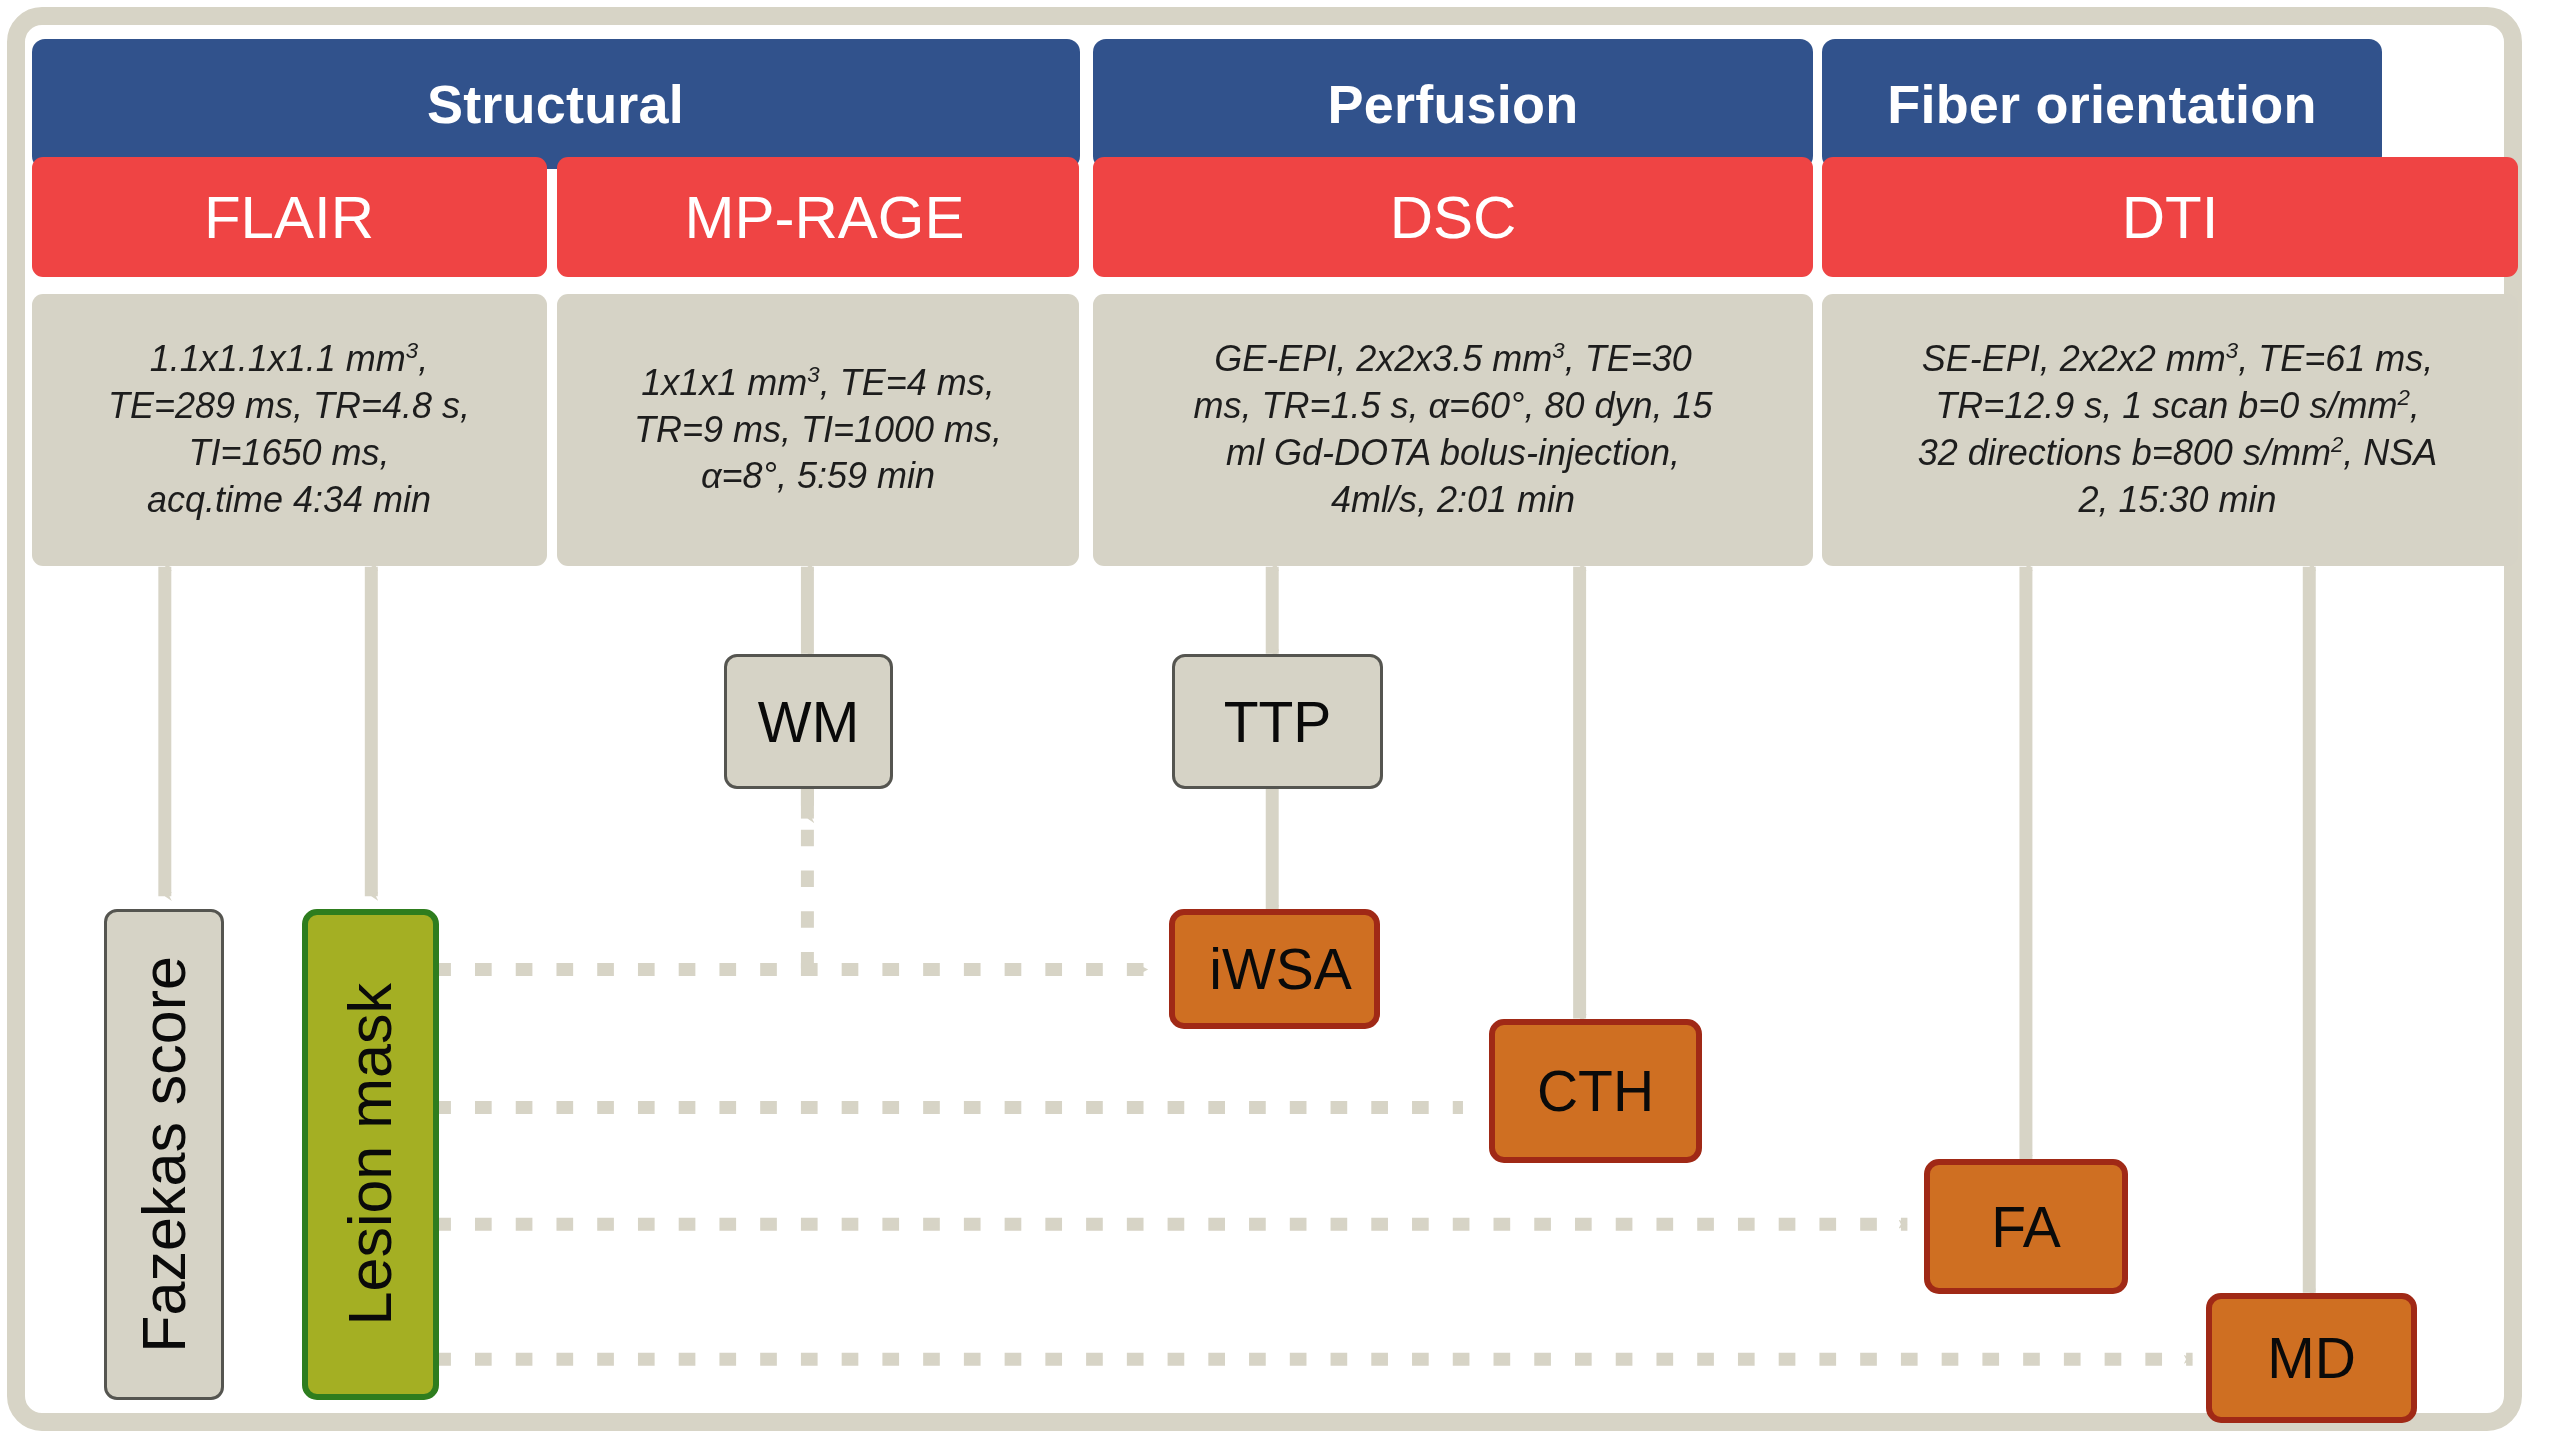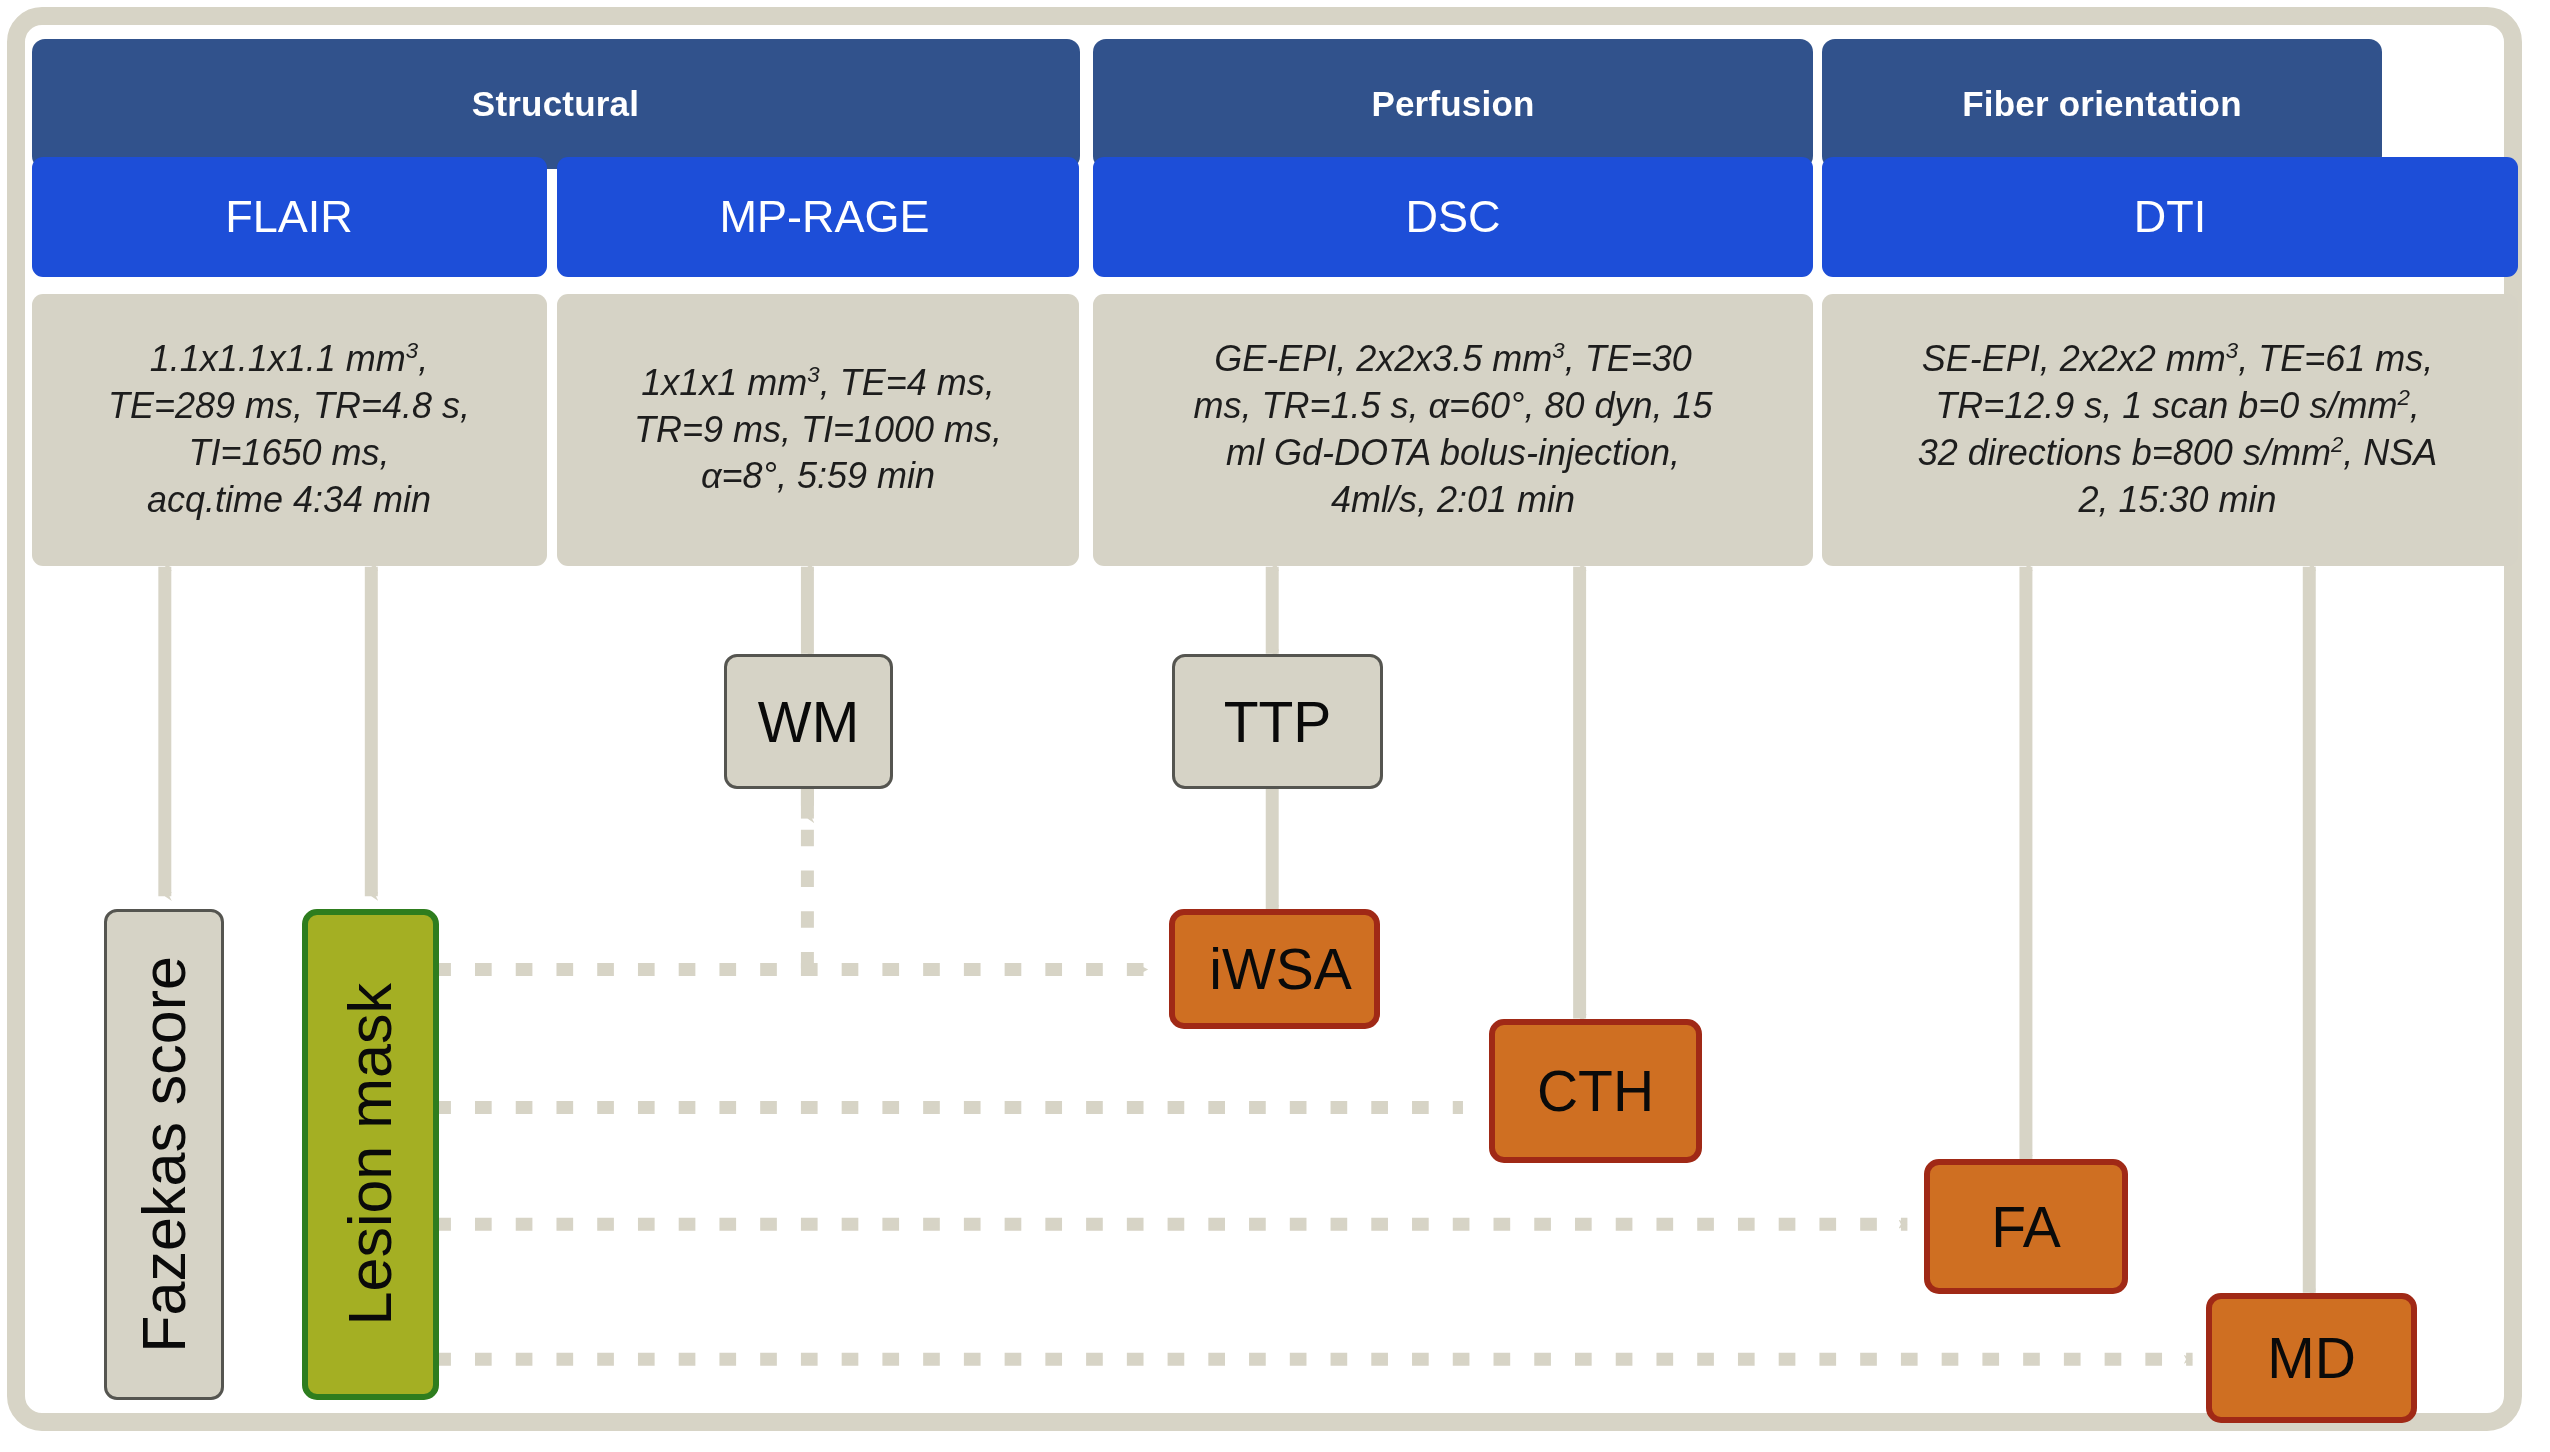--- a/index.html
+++ b/index.html
@@ -38,33 +38,33 @@
   
   .cat-box {
     position: absolute;
     background: #31528c;
     border-radius: 13px;
     color: #ffffff;
     font-weight: bold;
     display: flex;
     align-items: center;
     justify-content: center;
-    font-size: 35px;
+    font-size: 54px;
     letter-spacing: 0.2px;
     box-sizing: border-box;
   }
   .seq-box {
     position: absolute;
-    background: #1d4ed8;
+    background: #ef4444;
     border-radius: 11px;
     color: #ffffff;
     display: flex;
     align-items: center;
     justify-content: center;
-    font-size: 45px;
+    font-size: 60px;
     font-weight: 400;
     box-sizing: border-box;
   }
   .param-box {
     position: absolute;
     background: #d6d3c6;
     border-radius: 11px;
     color: #1d1d1d;
     display: flex;
     align-items: center;

